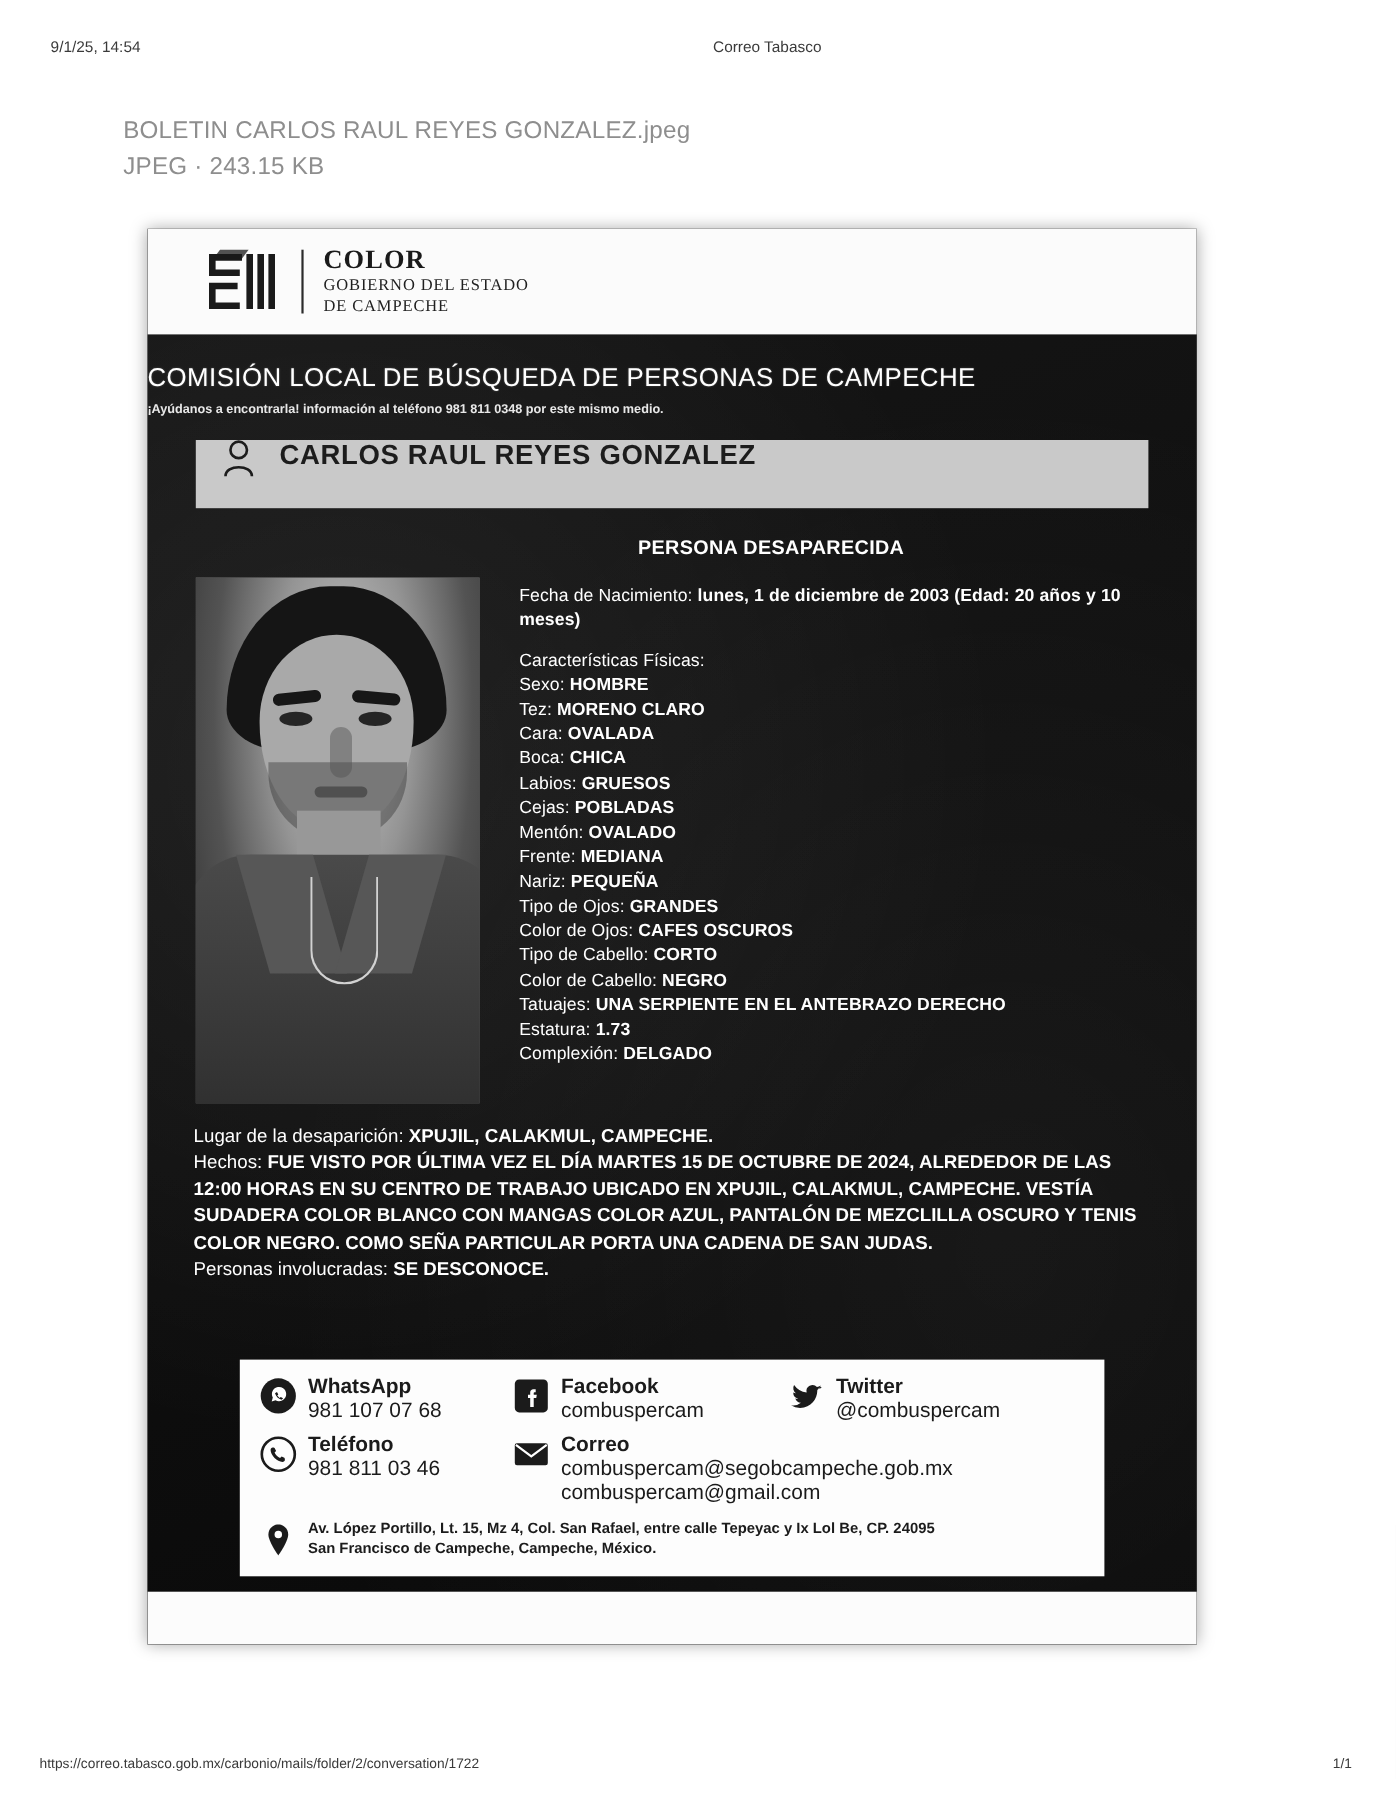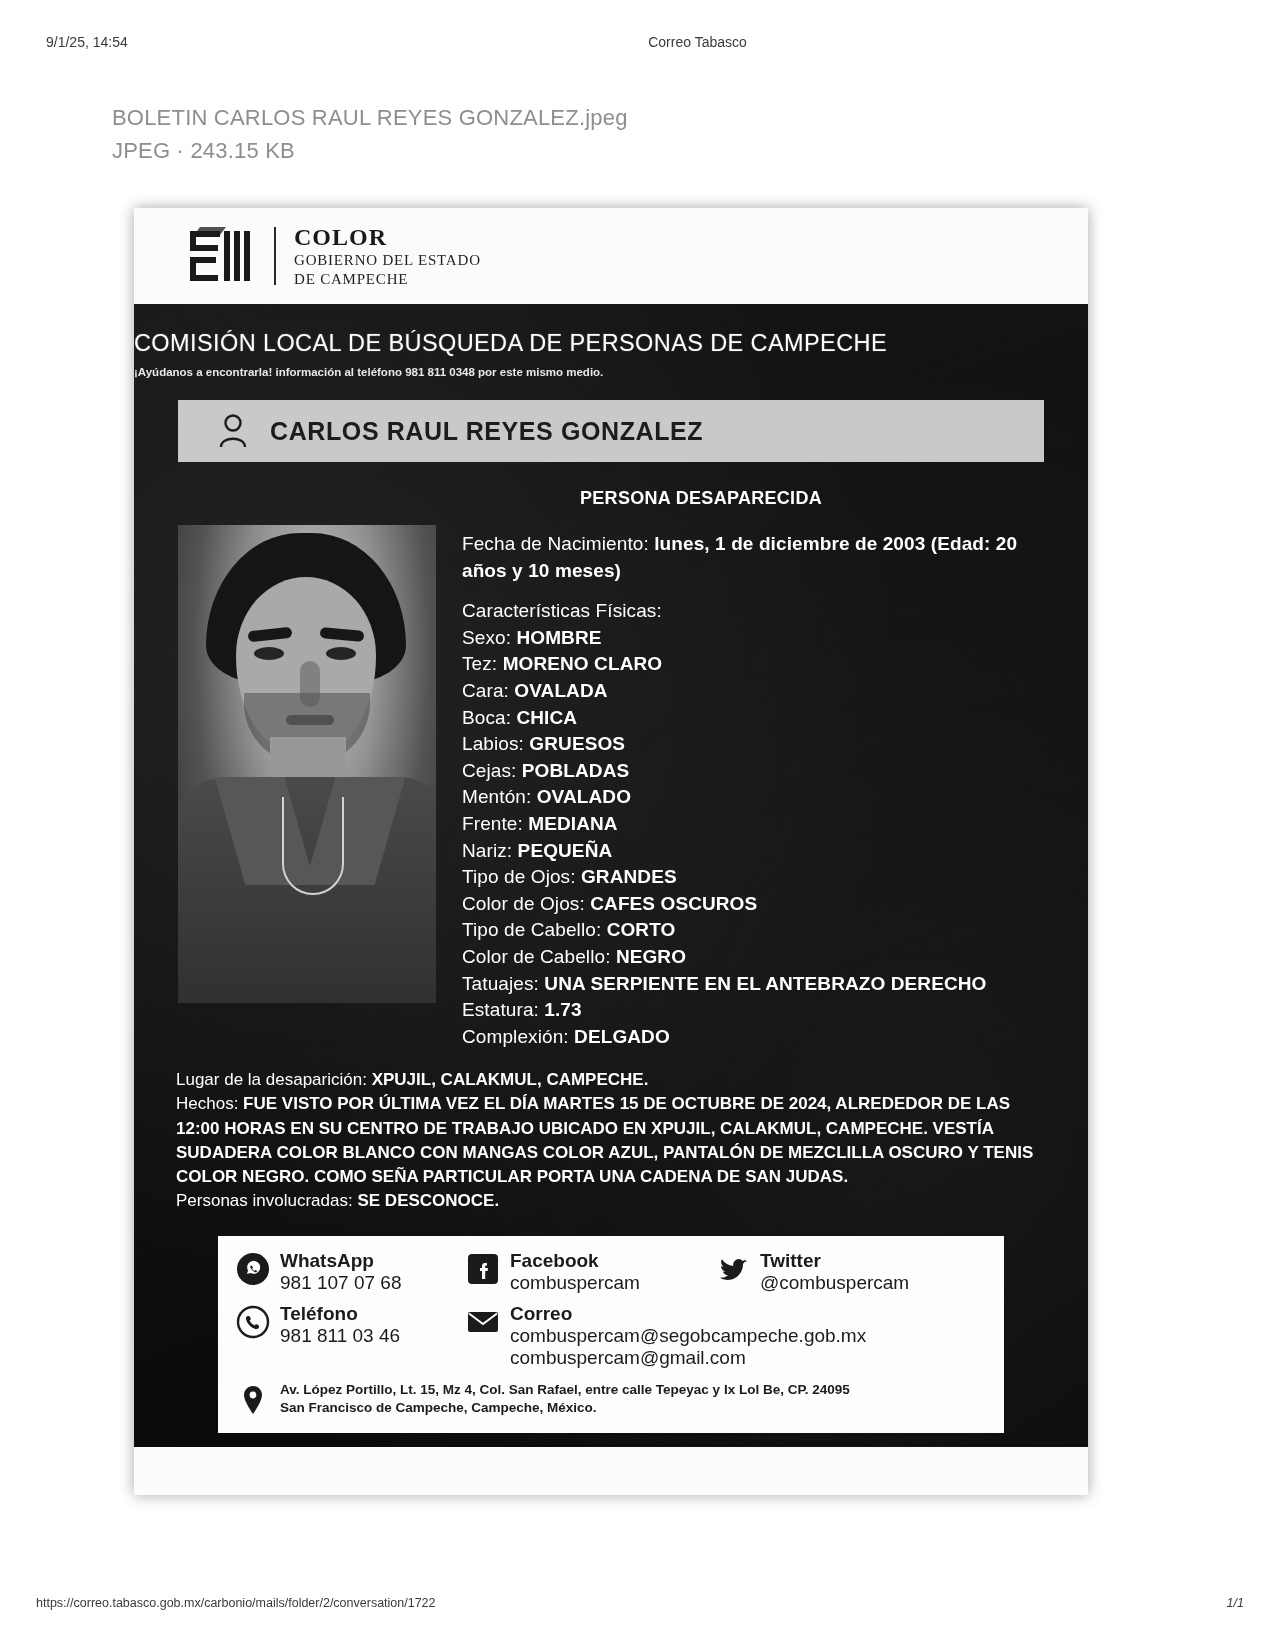--- a/index.html
+++ b/index.html
@@ -34,21 +34,21 @@
     position: absolute;
     bottom: 26px;
     left: 0;
     width: 1269px;
     display: flex;
     align-items: center;
     font-size: 12.5px;
     color: #3a3a3a;
   }
   .print-footer .pf-url { margin-left: 36px; }
-  .print-footer .pf-page { margin-left: auto; margin-right: 25px; font-style: italic; }
+  .print-footer .pf-page { margin-left: auto; margin-right: 40px; }
 
   .file-info {
     position: absolute;
     top: 101px;
     left: 112px;
     color: #8e8e8e;
     font-size: 22px;
     line-height: 1.5;
     letter-spacing: .2px;
   }
@@ -125,22 +125,22 @@
     color: #e8e8e8;
   }
 
   .name-bar {
     position: relative;
     z-index: 2;
     margin: 22px 44px 0 44px;
     background: #c9c9c9;
     height: 62px;
     display: flex;
-    align-items: center;
-    padding-left: 40px;
+    align-items: flex-start;
+    padding-left: 24px;
     box-sizing: border-box;
   }
   .name-bar .person-icon {
     width: 30px; height: 34px; margin-right: 22px;
   }
   .name-bar .person-name {
     font-size: 25px;
     font-weight: bold;
     letter-spacing: .6px;
     color: #1c1c1c;
@@ -228,23 +228,23 @@
   .photo .collar-r { left: 142px; transform: skewX(-16deg); }
   .photo .chain {
     position: absolute; left: 104px; top: 272px; width: 58px; height: 96px;
     border: 2px solid #d7d2c9; border-top: none;
     border-radius: 0 0 40px 40px;
   }
 
   .details {
     flex: 1;
     color: #ffffff;
-    font-size: 19px;
+    font-size: 16px;
     line-height: 1.40;
-    padding-left: 26px;
+    padding-left: 36px;
     padding-top: 6px;
     box-sizing: border-box;
     letter-spacing: .1px;
   }
   .details b { font-weight: bold; }
   .details .spacer { height: 14px; }
 
   .lower {
     position: relative;
     z-index: 2;

